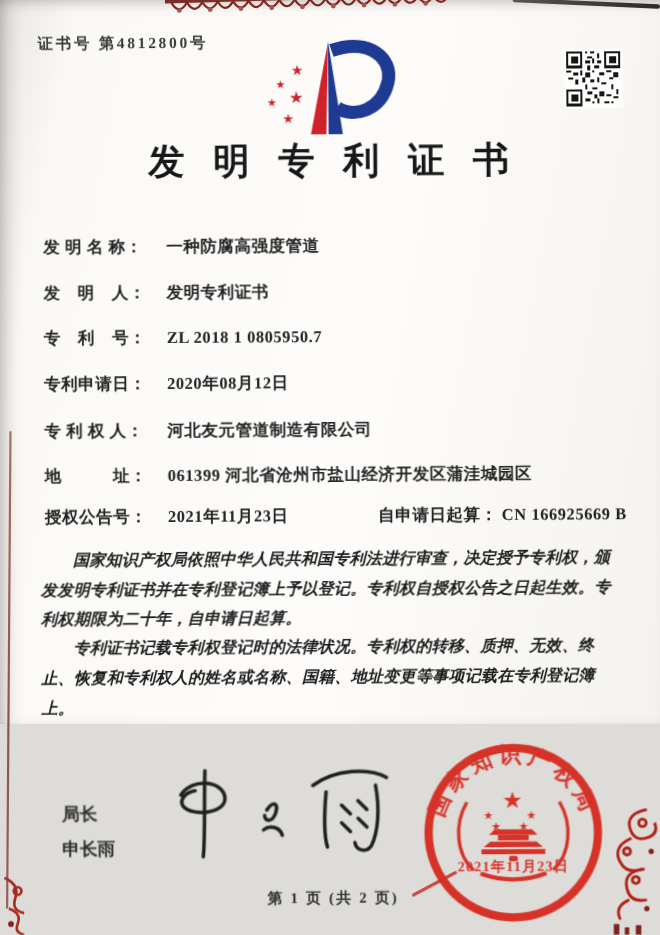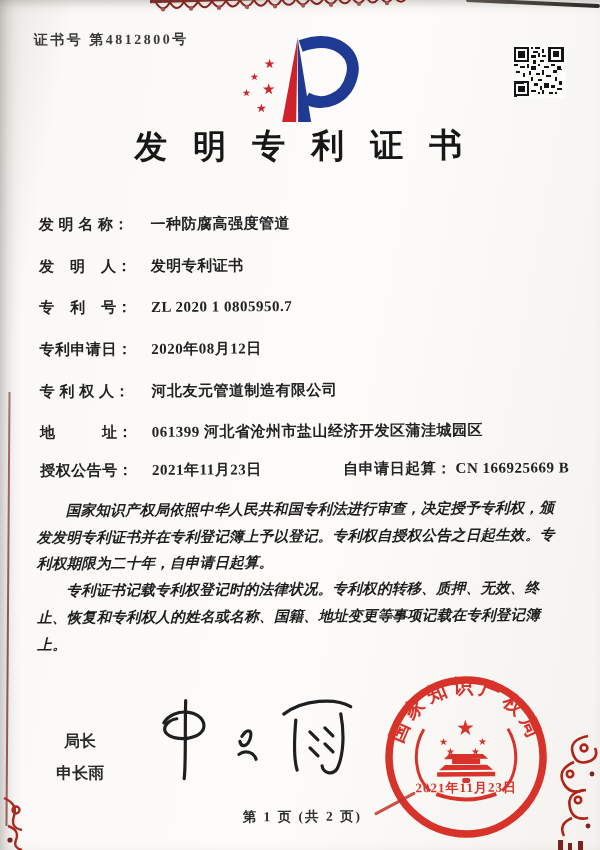--- a/index.html
+++ b/index.html
@@ -1,35 +1,35 @@
 <!DOCTYPE html>
 <html><head>
 <meta charset="utf-8">
 <style>
   html,body{margin:0;padding:0;}
   body{width:600px;height:850px;background:#dedcd8;font-family:"Liberation Serif","DejaVu Serif",serif;overflow:hidden;}
-  .paper{position:relative;width:600px;height:850px;
+  .paper{position:relative;width:600px;height:658px;
     background:linear-gradient(100deg,#e9e6e2 0%,#faf9f6 10%,#fdfcfa 55%,#f4f2ee 100%);
     box-shadow:inset 14px 0 18px -12px rgba(90,85,80,.45), inset 0 10px 14px -10px rgba(90,85,80,.4);
     color:#262626;}
   .tilt{position:absolute;inset:0;transform:rotate(-0.35deg);}
   .cert-no{position:absolute;left:36px;top:30px;font-size:14px;font-weight:700;letter-spacing:2.5px;color:#3a3a3a;}
   .logo{position:absolute;left:236px;top:34px;width:132px;height:94px;}
   .qr{position:absolute;left:514px;top:46px;width:54px;height:54px;}
   .title{position:absolute;left:0;top:124px;width:100%;text-align:center;
     font-size:33px;font-weight:700;letter-spacing:26px;text-indent:26px;color:#171717;}
   .rows{position:absolute;left:40px;top:0;width:540px;}
   .row{position:absolute;left:0;font-size:15px;font-weight:700;white-space:nowrap;color:#222;}
   .row .lbl{display:inline-block;min-width:108px;letter-spacing:.5px;font-family:Liberation Serif, serif;}
   .row .val{letter-spacing:.5px;}
   .pair2{position:absolute;left:303px;top:0;}
   .bodytxt{position:absolute;left:36px;top:496px;width:530px;font-size:14.6px;line-height:1.83;
     color:#1d1d1d;font-weight:600;font-style:italic;letter-spacing:.2px;}
   .bodytxt p{margin:0;text-indent:2em;}
-  .officer{position:absolute;left:54px;top:724px;font-size:16px;font-weight:700;color:#2b2b2b;line-height:2.0;text-align:center;}
+  .officer{position:absolute;left:54px;top:724px;font-size:16px;font-weight:700;color:#2b2b2b;line-height:2.0;}
   .signature{position:absolute;left:142px;top:684px;width:225px;height:108px;}
   .seal{position:absolute;left:366px;top:662px;width:196px;height:192px;mix-blend-mode:multiply;opacity:.95;}
   .footer{position:absolute;left:0;top:808px;width:100%;text-align:center;font-size:13.5px;font-weight:700;letter-spacing:2px;color:#2e2e2e;}
   .orn-top{position:absolute;left:150px;top:-4px;width:268px;height:18px;transform:rotate(-1.6deg);}
   .orn-topline{position:absolute;left:466px;top:1px;width:134px;height:4px;border-radius:2px;
     background:linear-gradient(to right,#5a544e,#2c2926);transform:rotate(2.6deg);}
   .edge-left{position:absolute;left:7px;top:392px;width:2px;height:434px;
     background:linear-gradient(#9a5a50,#7c3a32 60%,#8a4a42);transform:rotate(.4deg);opacity:.85;}
   .orn-bl{position:absolute;left:0px;top:796px;width:36px;height:54px;}
   .orn-br{position:absolute;left:544px;top:734px;width:56px;height:116px;}
@@ -138,21 +138,21 @@
       <div class="row" style="top:214px">
         <span class="lbl">发 明 名 称：</span>
         <span class="val">一种防腐高强度管道</span>
       </div>
       <div class="row" style="top:256px">
         <span class="lbl">发　明　人：</span>
         <span class="val">发明专利证书</span>
       </div>
       <div class="row" style="top:297px">
         <span class="lbl">专　利　号：</span>
-        <span class="val">ZL 2020 1 0805950.7</span>
+        <span class="val">ZL 2018 1 0805950.7</span>
       </div>
       <div class="row" style="top:339px">
         <span class="lbl">专利申请日：</span>
         <span class="val">2020年08月12日</span>
       </div>
       <div class="row" style="top:381px">
         <span class="lbl">专 利 权 人：</span>
         <span class="val">河北友元管道制造有限公司</span>
       </div>
       <div class="row" style="top:422px">

